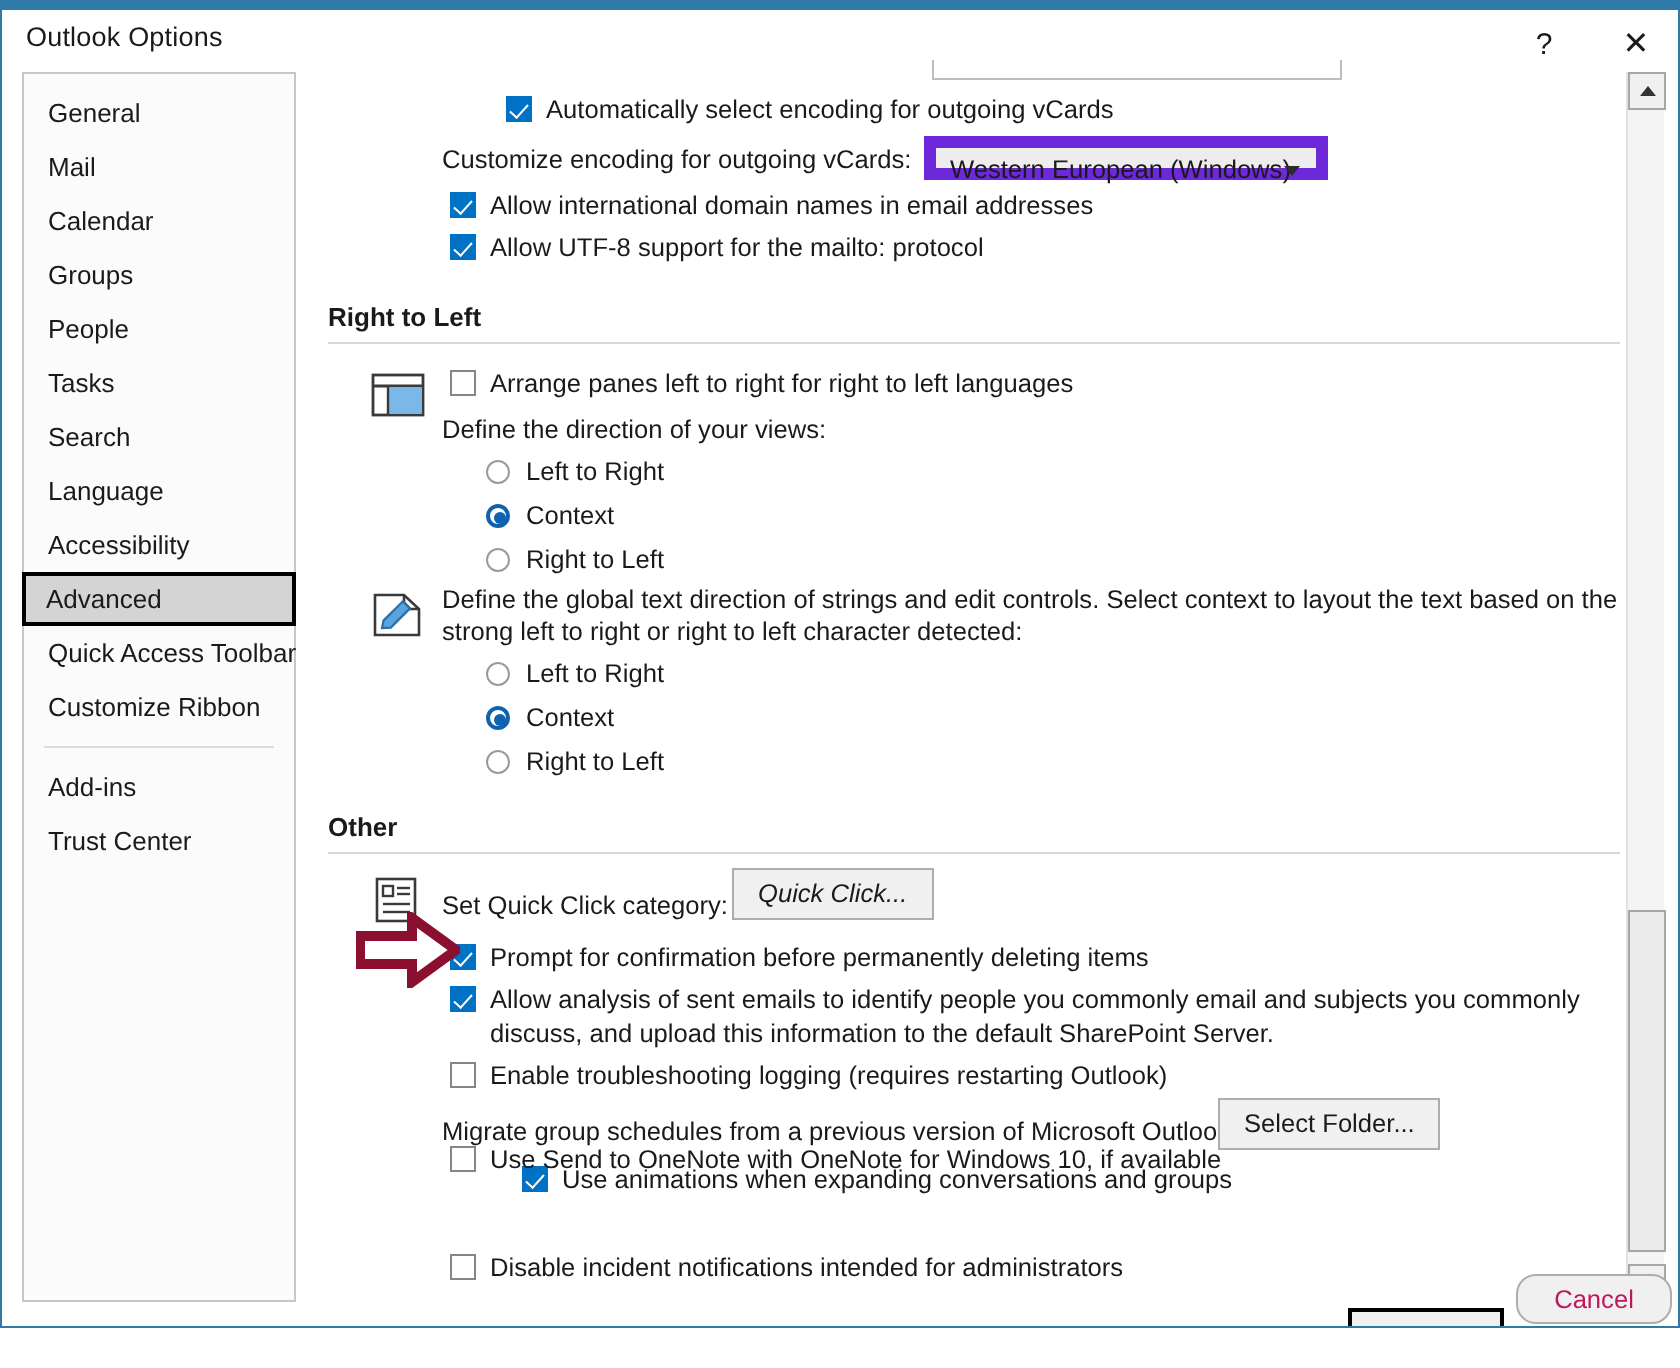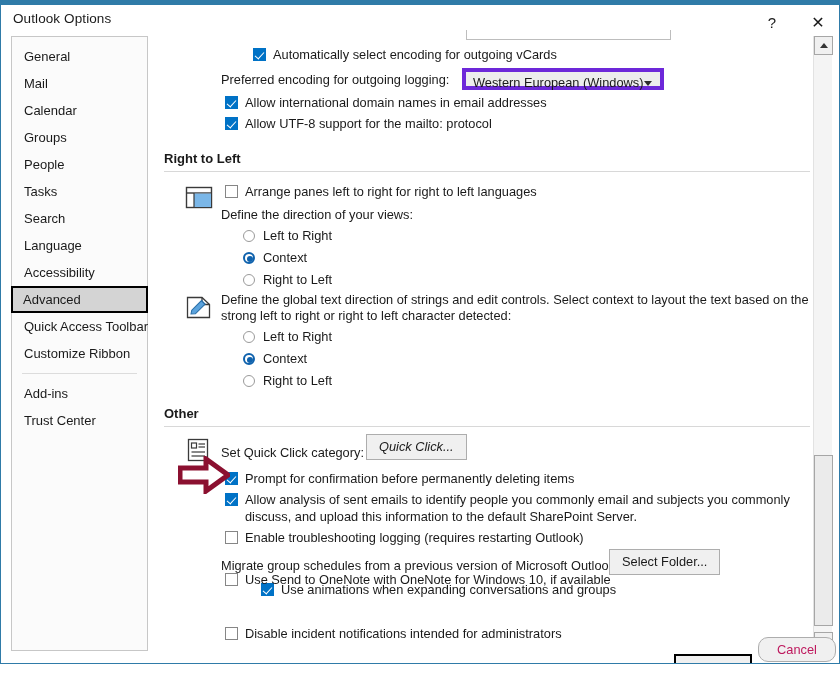--- a/index.html
+++ b/index.html
@@ -197,21 +197,21 @@
     padding: 4px 12px 5px 12px;
     cursor: default;
     font-family: "Liberation Sans", sans-serif;
   }
 
   
   .dropdown {
     position: absolute;
     width: 202px; height: 22px;
     background: #ededed;
-    border: 4px solid #6d28d9;
+    border: 6px solid #6d28d9;
     font-size: 12.8px;
     color: #1a1a1a;
     cursor: default;
   }
   .dropdown .dd-text {
     position: absolute; left: 7px; top: 3px;
   }
   .dropdown .dd-caret {
     position: absolute; right: 8px; top: 9px;
     width: 0; height: 0;
@@ -293,21 +293,21 @@
 
   <div id="content">
 
     <div class="partial-field"></div>
 
     <div class="row" style="left:66px; top:17px;padding-left:28px;">
       <span class="cb checked"></span><span class="cb-label">Automatically select encoding for outgoing vCards</span>
     </div>
 
     <div class="row" style="left:62px; top:42px;">
-      <span>Preferred encoding for outgoing logging:</span>
+      <span>Customize encoding for outgoing vCards:</span>
     </div>
     <div class="dropdown" style="left:303px; top:38px;">
       <span class="dd-text">Western European (Windows)</span>
       <span class="dd-caret"></span>
     </div>
 
     <div class="row" style="left:66px; top:65px;">
       <span class="cb checked"></span><span class="cb-label">Allow international domain names in email addresses</span>
     </div>
 

